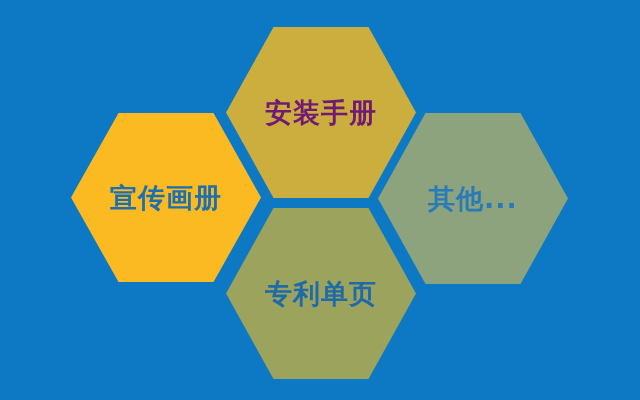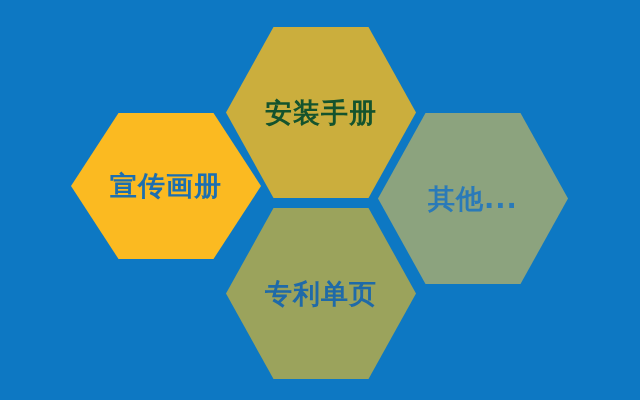--- a/index.html
+++ b/index.html
@@ -36,34 +36,33 @@
     line-height: 1;
     white-space: nowrap;
     color: #1c6fb0;
   }
 
   
   #hex-promo {
     left: 71px;
     top: 113px;
     width: 190px;
-    height: 146px;
+    height: 169px;
     background: #fbba21;
-    font-family: Liberation Serif, serif;
   }
   #hex-promo .hex-label { color: #1c6fb0; }
 
   #hex-manual {
     left: 226px;
     top: 27px;
     width: 190px;
     height: 171px;
     background: #cbae3d;
   }
-  #hex-manual .hex-label { color: #14532d; }
+  #hex-manual .hex-label { color: #701a75; }
 
   #hex-patent {
     left: 226px;
     top: 208px;
     width: 190px;
     height: 171px;
     background: #9ba35c;
   }
   #hex-patent .hex-label { color: #1f6aa8; }
 

